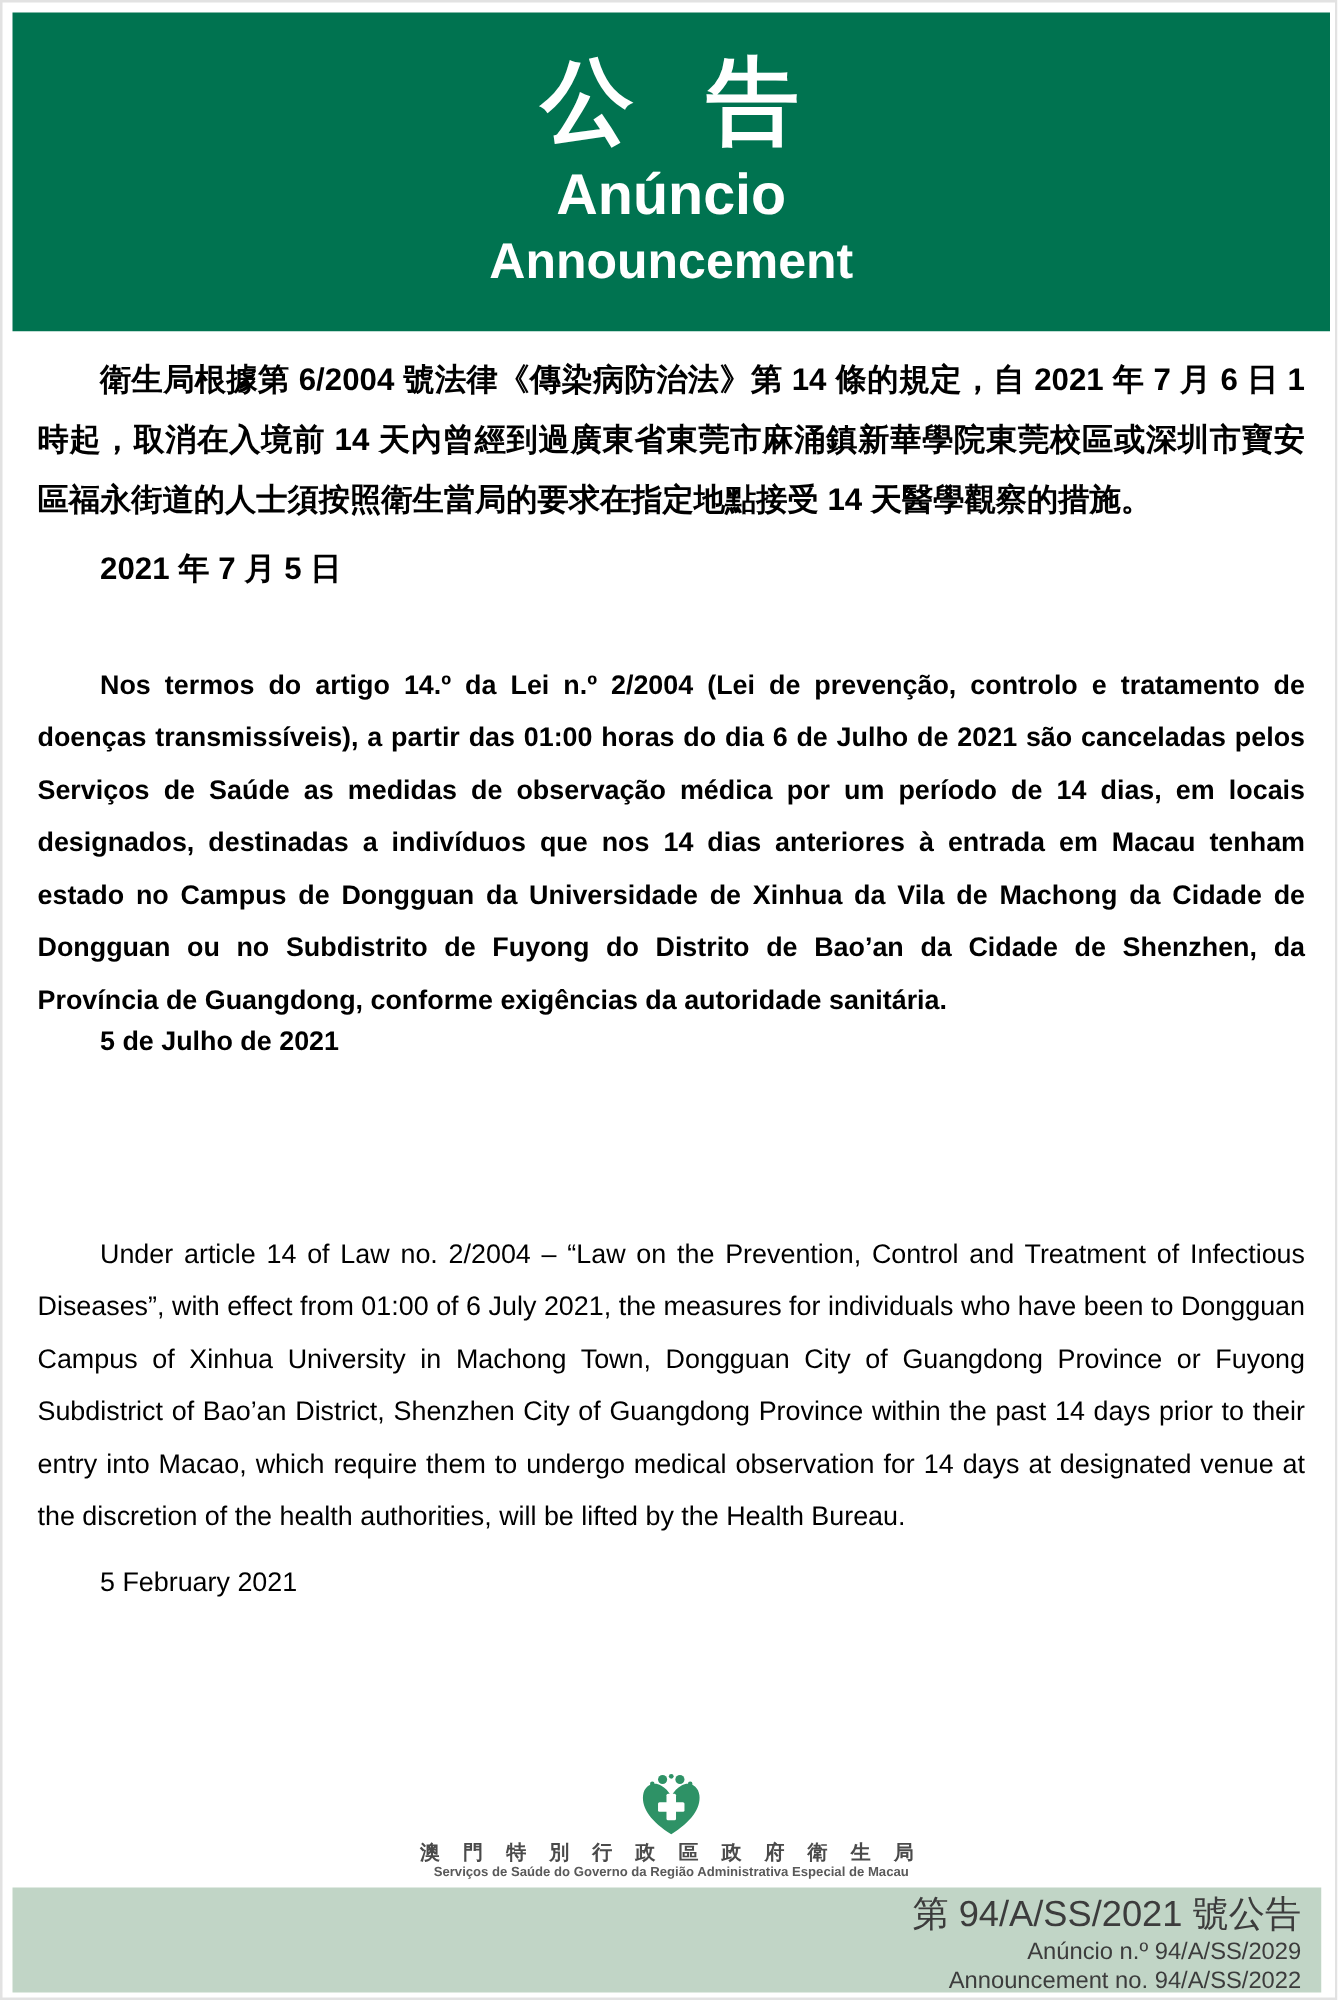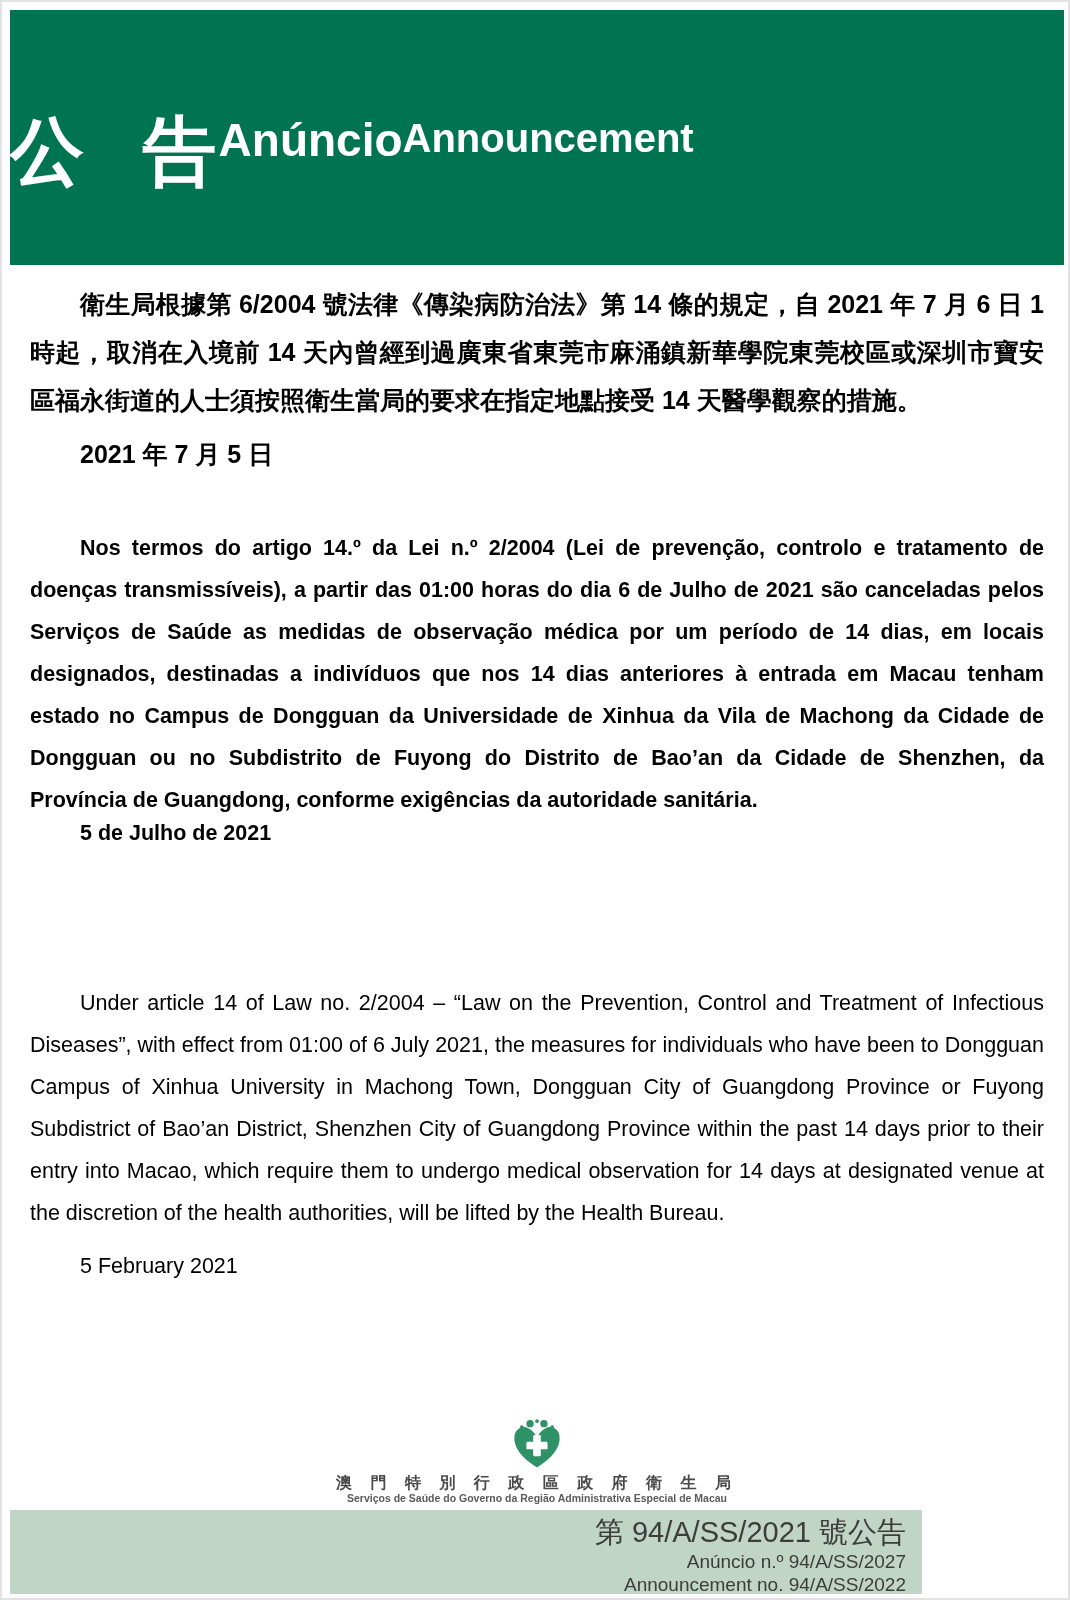--- a/index.html
+++ b/index.html
@@ -13,21 +13,21 @@
   }
   .page{
     position:absolute;inset:0;
     border:2px solid #e2e2e2;
     box-sizing:border-box;
     background:#fff;
   }
   
   .banner{
     position:absolute;left:8px;top:8px;width:1054px;height:255px;
-    display:flex;flex-direction:row;align-items:center;
+    display:flex;flex-direction:column;align-items:center;
     color:#fff;text-align:right;
   }
   .banner .title-zh{
     margin-top:28px;
     font-size:74px;line-height:86px;font-weight:bold;
     word-spacing:34px;letter-spacing:2px;
   }
   .banner .title-pt{
     font-size:46px;line-height:54px;font-weight:bold;margin-top:4px;
   }
@@ -75,21 +75,21 @@
     margin-top:3px;
     font-size:16px;line-height:19px;letter-spacing:7px;
     color:#4a4a4a;font-weight:600;white-space:nowrap;
   }
   .agency .name-pt{
     font-size:10.5px;line-height:13px;color:#5a5a5a;font-weight:600;
     white-space:nowrap;
   }
   
   .footer{
-    position:absolute;left:8px;top:1508px;width:912px;height:84px;
+    position:absolute;left:8px;top:1508px;width:1047px;height:84px;
     box-sizing:border-box;
     padding:5px 16px 0 0;
     text-align:right;
     color:#3c3c3c;
   }
   .footer .num-zh{font-size:29px;line-height:35px;}
   .footer .num-pt{font-size:19px;line-height:23px;}
   .footer .num-en{font-size:19px;line-height:23px;}
 </style>
 </head>
@@ -128,17 +128,17 @@
       <path d="M32 57 C14 46 4.5 33 6 21 C7.2 12 15.5 8 22.5 12 C26.5 14.2 29.3 17.2 32 22 C34.7 17.2 37.5 14.2 41.5 12 C48.5 8 56.8 12 58 21 C59.5 33 50 46 32 57 Z" fill="#2e9266"></path>
       <rect x="27.6" y="19.5" width="8.8" height="24.5" rx="1.4" fill="#ffffff"></rect>
       <rect x="19.8" y="27.4" width="24.4" height="8.8" rx="1.4" fill="#ffffff"></rect>
     </svg>
     <div class="name-zh">澳 門 特 別 行 政 區 政 府 衛 生 局</div>
     <div class="name-pt">Serviços de Saúde do Governo da Região Administrativa Especial de Macau</div>
   </div>
 
   <div class="footer" style="background-color: rgb(193, 213, 198);">
     <div class="num-zh">第 94/A/SS/2021 號公告</div>
-    <div class="num-pt">Anúncio n.º 94/A/SS/2027</div>
+    <div class="num-pt">Anúncio n.º 94/A/SS/2029</div>
     <div class="num-en">Announcement no. 94/A/SS/2022</div>
   </div>
 
 </div>
 
 </body></html>

